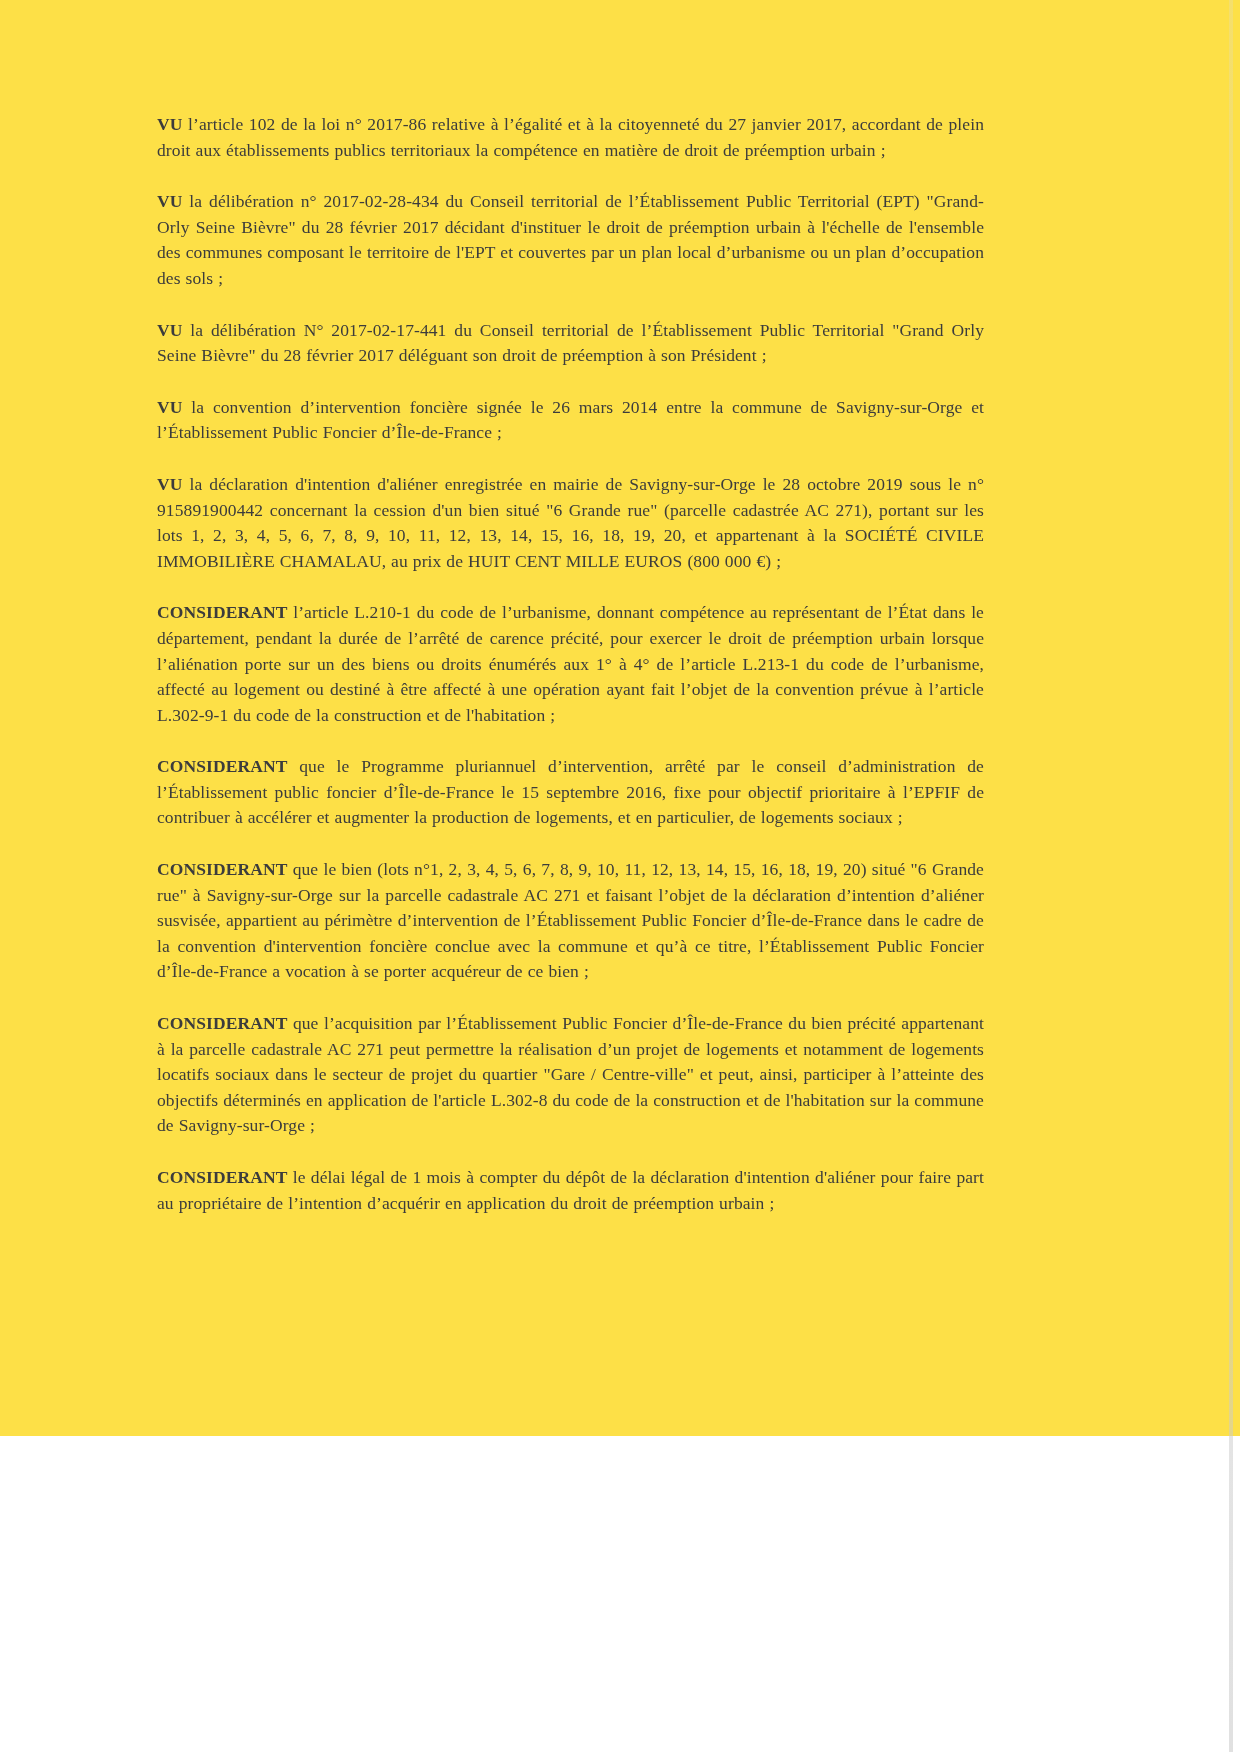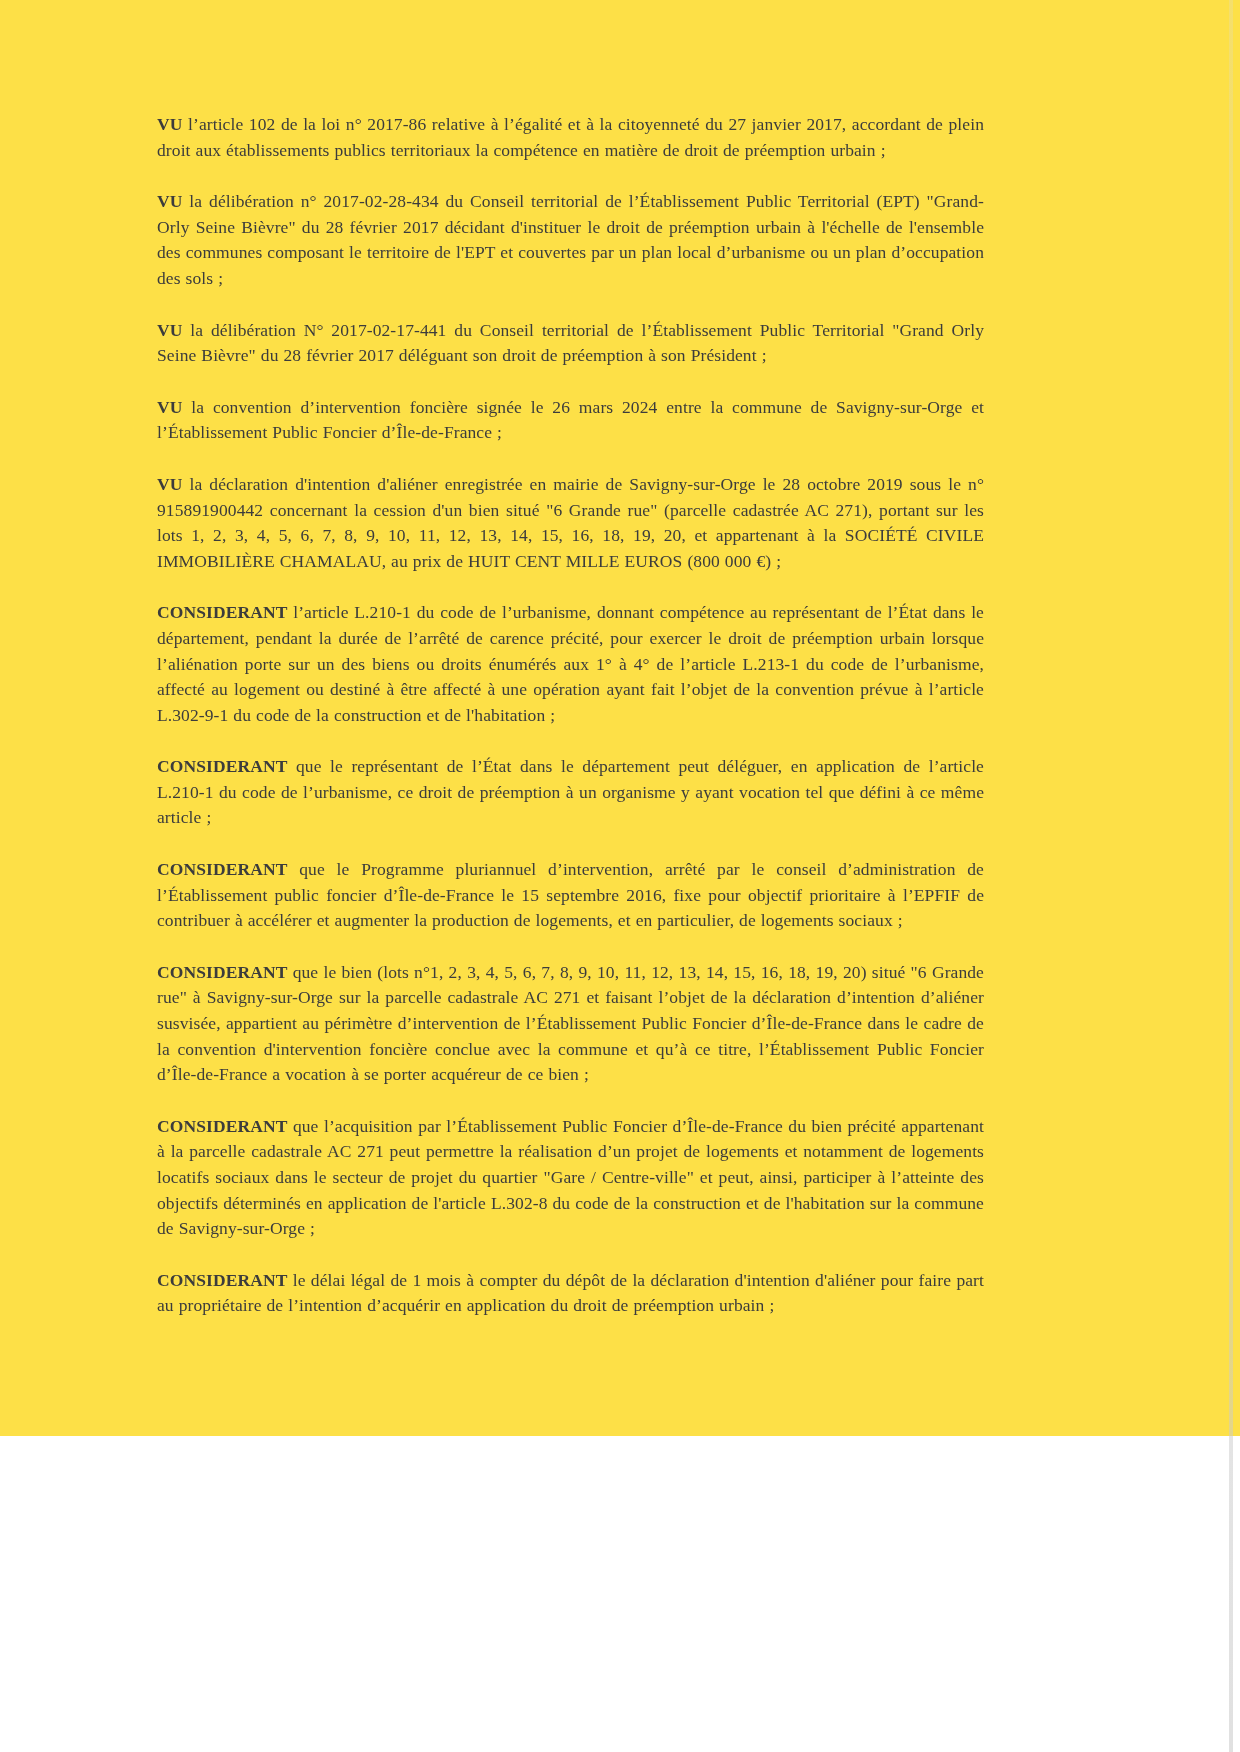--- a/index.html
+++ b/index.html
@@ -60,27 +60,26 @@
 <div class="page">
 
   <div class="doc-content">
 
     <p class="para"><span class="kw">VU</span> <span>l’article 102 de la loi n° 2017-86 relative à l’égalité et à la citoyenneté du 27 janvier 2017, accordant de plein droit aux établissements publics territoriaux la compétence en matière de droit de préemption urbain ;</span></p>
 
     <p class="para"><span class="kw">VU</span> <span>la délibération n° 2017-02-28-434 du Conseil territorial de l’Établissement Public Territorial (EPT) "Grand-Orly Seine Bièvre" du 28 février 2017 décidant d'instituer le droit de préemption urbain à l'échelle de l'ensemble des communes composant le territoire de l'EPT et couvertes par un plan local d’urbanisme ou un plan d’occupation des sols ;</span></p>
 
     <p class="para"><span class="kw">VU</span> <span>la délibération N° 2017-02-17-441 du Conseil territorial de l’Établissement Public Territorial "Grand Orly Seine Bièvre" du 28 février 2017 déléguant son droit de préemption à son Président ;</span></p>
 
-    <p class="para"><span class="kw">VU</span> <span>la convention d’intervention foncière signée le 26 mars 2024 entre la commune de Savigny-sur-Orge et l’Établissement Public Foncier d’Île-de-France ;</span></p>
+    <p class="para"><span class="kw">VU</span> <span>la convention d’intervention foncière signée le 26 mars 2014 entre la commune de Savigny-sur-Orge et l’Établissement Public Foncier d’Île-de-France ;</span></p>
 
     <p class="para"><span class="kw">VU</span> <span>la déclaration d'intention d'aliéner enregistrée en mairie de Savigny-sur-Orge le 28 octobre 2019 sous le n° 915891900442 concernant la cession d'un bien situé "6 Grande rue" (parcelle cadastrée AC 271), portant sur les lots 1, 2, 3, 4, 5, 6, 7, 8, 9, 10, 11, 12, 13, 14, 15, 16, 18, 19, 20, et appartenant à la SOCIÉTÉ CIVILE IMMOBILIÈRE CHAMALAU, au prix de HUIT CENT MILLE EUROS (800 000 €) ;</span></p>
 
     <p class="para"><span class="kw">CONSIDERANT</span> <span>l’article L.210-1 du code de l’urbanisme, donnant compétence au représentant de l’État dans le département, pendant la durée de l’arrêté de carence précité, pour exercer le droit de préemption urbain lorsque l’aliénation porte sur un des biens ou droits énumérés aux 1° à 4° de l’article L.213-1 du code de l’urbanisme, affecté au logement ou destiné à être affecté à une opération ayant fait l’objet de la convention prévue à l’article L.302-9-1 du code de la construction et de l'habitation ;</span></p>
 
-    <p class="para"><span class="kw">CONSIDERANT</span> <span>que le représentant de l’État dans le département peut déléguer, en application de l’article L.210-1 du code de l’urbanisme, ce droit de préemption à un organisme y ayant vocation tel que défini à ce même article ;</span></p>
 
     <p class="para"><span class="kw">CONSIDERANT</span> <span>que le Programme pluriannuel d’intervention, arrêté par le conseil d’administration de l’Établissement public foncier d’Île-de-France le 15 septembre 2016, fixe pour objectif prioritaire à l’EPFIF de contribuer à accélérer et augmenter la production de logements, et en particulier, de logements sociaux ;</span></p>
 
     <p class="para"><span class="kw">CONSIDERANT</span> <span>que le bien (lots n°1, 2, 3, 4, 5, 6, 7, 8, 9, 10, 11, 12, 13, 14, 15, 16, 18, 19, 20) situé "6 Grande rue" à Savigny-sur-Orge sur la parcelle cadastrale AC 271 et faisant l’objet de la déclaration d’intention d’aliéner susvisée, appartient au périmètre d’intervention de l’Établissement Public Foncier d’Île-de-France dans le cadre de la convention d'intervention foncière conclue avec la commune et qu’à ce titre, l’Établissement Public Foncier d’Île-de-France a vocation à se porter acquéreur de ce bien ;</span></p>
 
     <p class="para"><span class="kw">CONSIDERANT</span> <span>que l’acquisition par l’Établissement Public Foncier d’Île-de-France du bien précité appartenant à la parcelle cadastrale AC 271 peut permettre la réalisation d’un projet de logements et notamment de logements locatifs sociaux dans le secteur de projet du quartier "Gare / Centre-ville" et peut, ainsi, participer à l’atteinte des objectifs déterminés en application de l'article L.302-8 du code de la construction et de l'habitation sur la commune de Savigny-sur-Orge ;</span></p>
 
     <p class="para"><span class="kw">CONSIDERANT</span> <span>le délai légal de 1 mois à compter du dépôt de la déclaration d'intention d'aliéner pour faire part au propriétaire de l’intention d’acquérir en application du droit de préemption urbain ;</span></p>
 
   </div>

